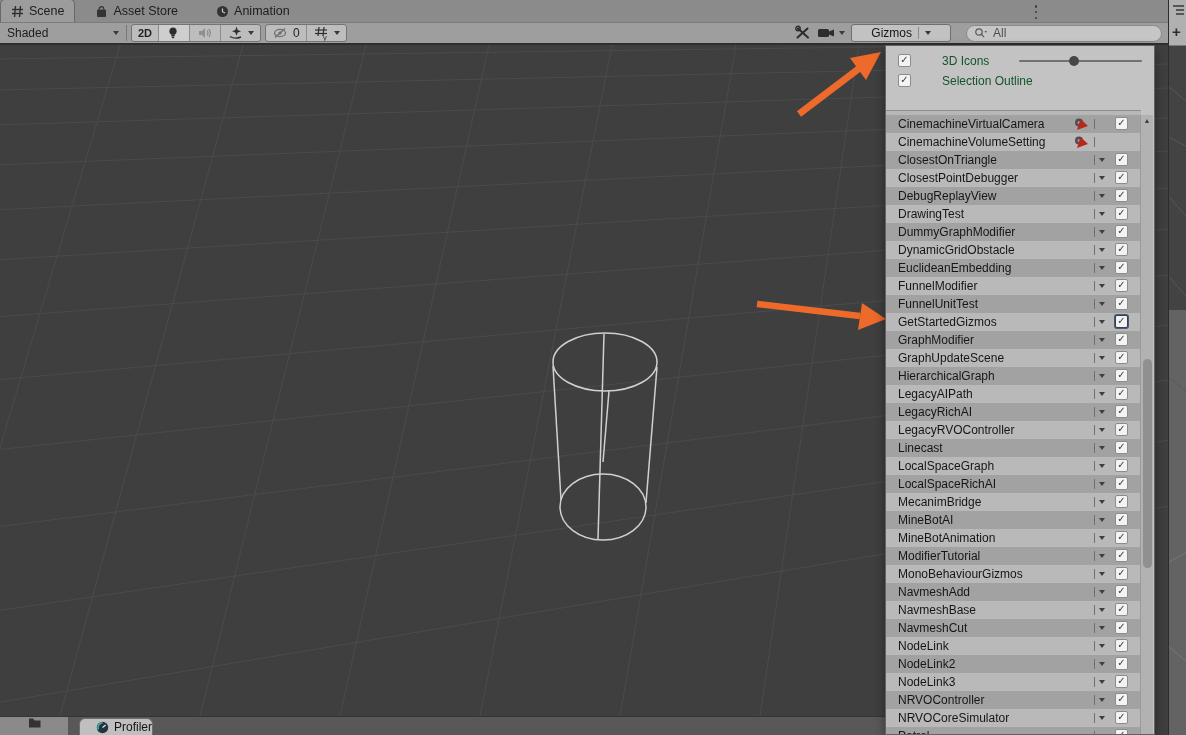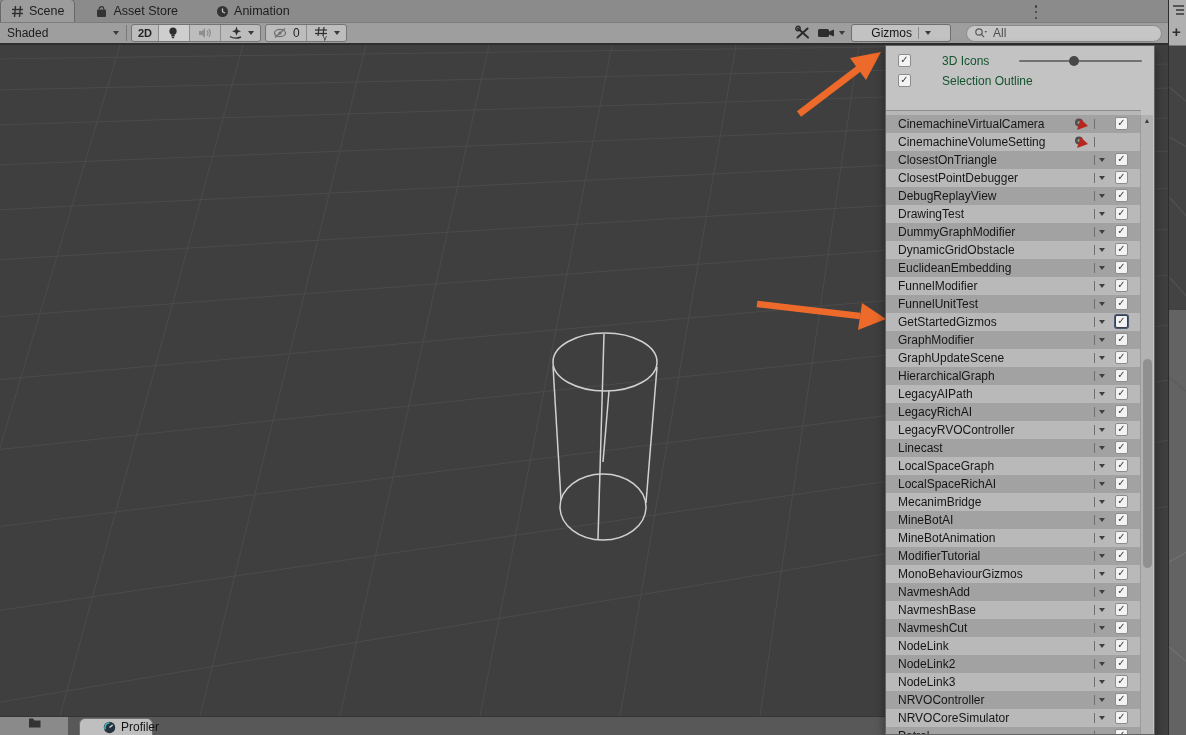--- a/index.html
+++ b/index.html
@@ -32,21 +32,21 @@
   .gizbtn{height:18px;display:flex;align-items:center;background:#c2c2c2;border:1px solid #6f6f6f;border-radius:3px;padding:0 19px;gap:6px;margin-left:6px;box-sizing:border-box;font-size:12px;color:#151515;}
   .gizbtn .vsep{height:12px;background:#8b8b8b;}
   .searchbox{height:17px;width:196px;margin-left:15px;margin-right:6px;background:#c6c6c6;border:1px solid #898989;border-radius:9px;display:flex;align-items:center;padding:0 7px;gap:4px;box-sizing:border-box;}
   .searchbox input{background:transparent;border:none;outline:none;font-size:12px;color:#4e4e4e;width:150px;font-family:"Liberation Sans",sans-serif;}
   
   .scene{position:absolute;left:0;top:45px;width:1168px;height:671px;background:#3f3f3f;overflow:hidden;}
   .scene svg{position:absolute;left:0;top:0;}
   
   .bottombar{position:absolute;left:0;top:716px;width:885px;height:19px;background:#585858;border-top:1px solid #353535;box-sizing:border-box;}
   .projzone{position:absolute;left:0;top:0;width:68px;height:100%;background:#8a8a8a;display:flex;align-items:center;gap:5px;box-sizing:border-box;font-size:12px;color:#141414;flex-direction:column;}
-  .proftab{position:absolute;left:79px;top:1px;height:17px;width:74px;background:#bfbfbf;border:1px solid #6d6d6d;border-bottom:none;border-radius:6px 6px 0 0;display:flex;align-items:center;gap:5px;padding-left:23px;box-sizing:border-box;font-size:12px;color:#141414;}
+  .proftab{position:absolute;left:79px;top:1px;height:17px;width:74px;background:#bfbfbf;border:1px solid #6d6d6d;border-bottom:none;border-radius:6px 6px 0 0;display:flex;align-items:center;gap:5px;padding-left:16px;box-sizing:border-box;font-size:12px;color:#141414;}
   
   .sliver{position:absolute;left:1168px;top:0;width:18px;height:735px;border-left:1px solid #2c2c2c;box-sizing:border-box;background:linear-gradient(#434343 0 310px,#636363 310px 100%);}
   .sliverhead{position:absolute;left:0;top:0;width:100%;height:46px;background:#b0b0b0;border-bottom:1px solid #7a7a7a;box-sizing:border-box;}
   .sliverplus{position:absolute;left:3px;top:23px;font-size:15px;color:#2d2d2d;font-weight:bold;}
   
   .arrows{position:absolute;left:0;top:0;z-index:5;pointer-events:none;}
   
   .panel{position:absolute;left:885px;top:45px;width:270px;height:690px;background:#c3c3c3;border:1px solid #636363;box-sizing:border-box;z-index:10;box-shadow:0 4px 10px rgba(0,0,0,.4);overflow:hidden;}
   .opts{padding-top:4px;height:60px;}
   .opt-row{position:relative;height:18px;line-height:18px;margin-top:2px;}

